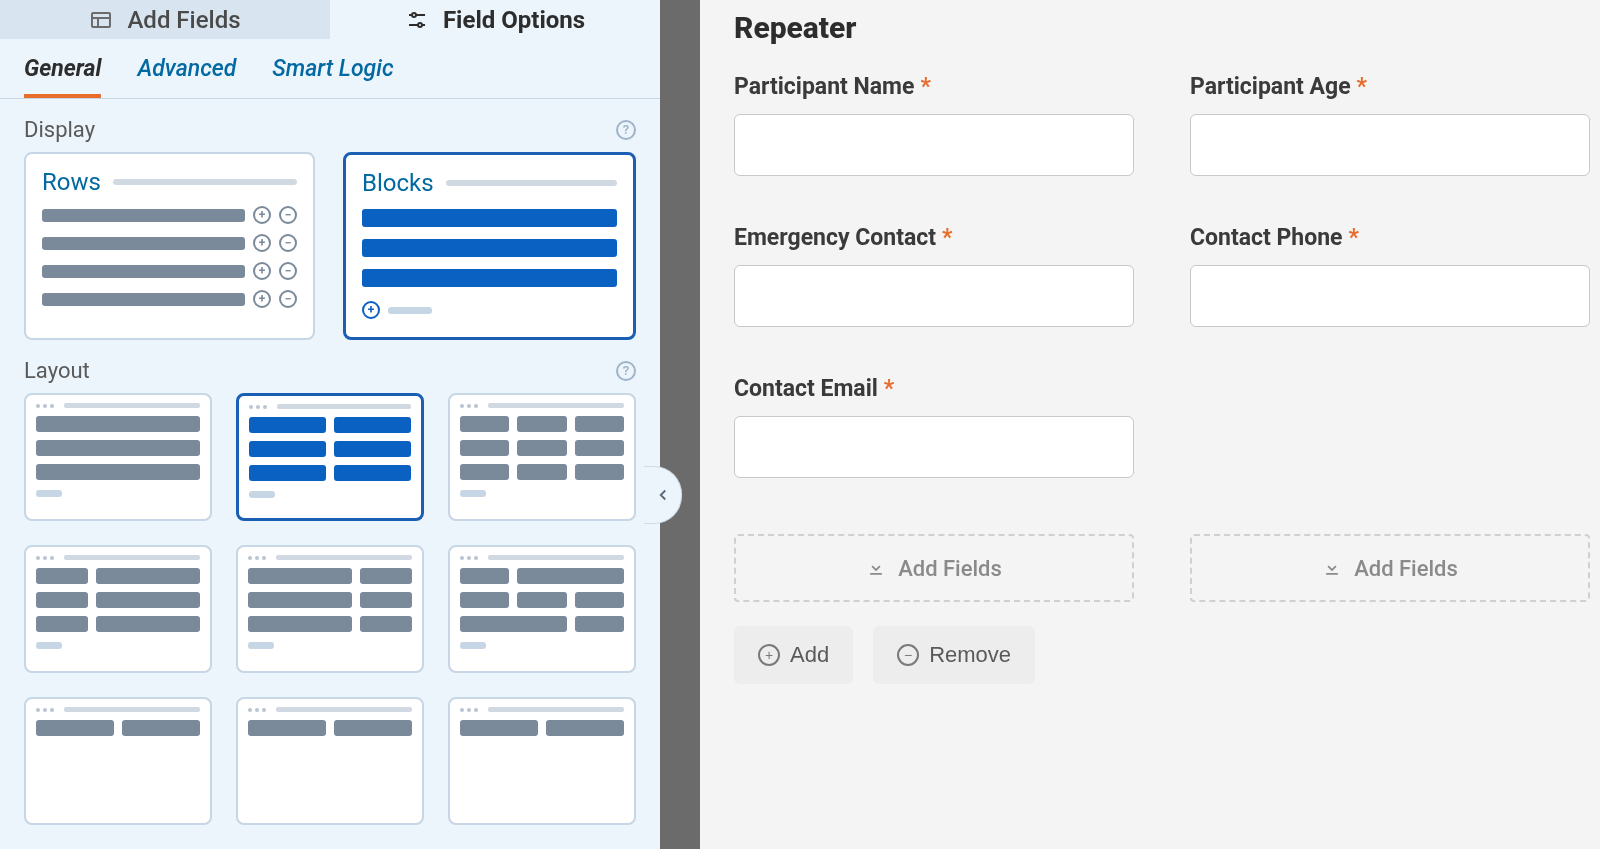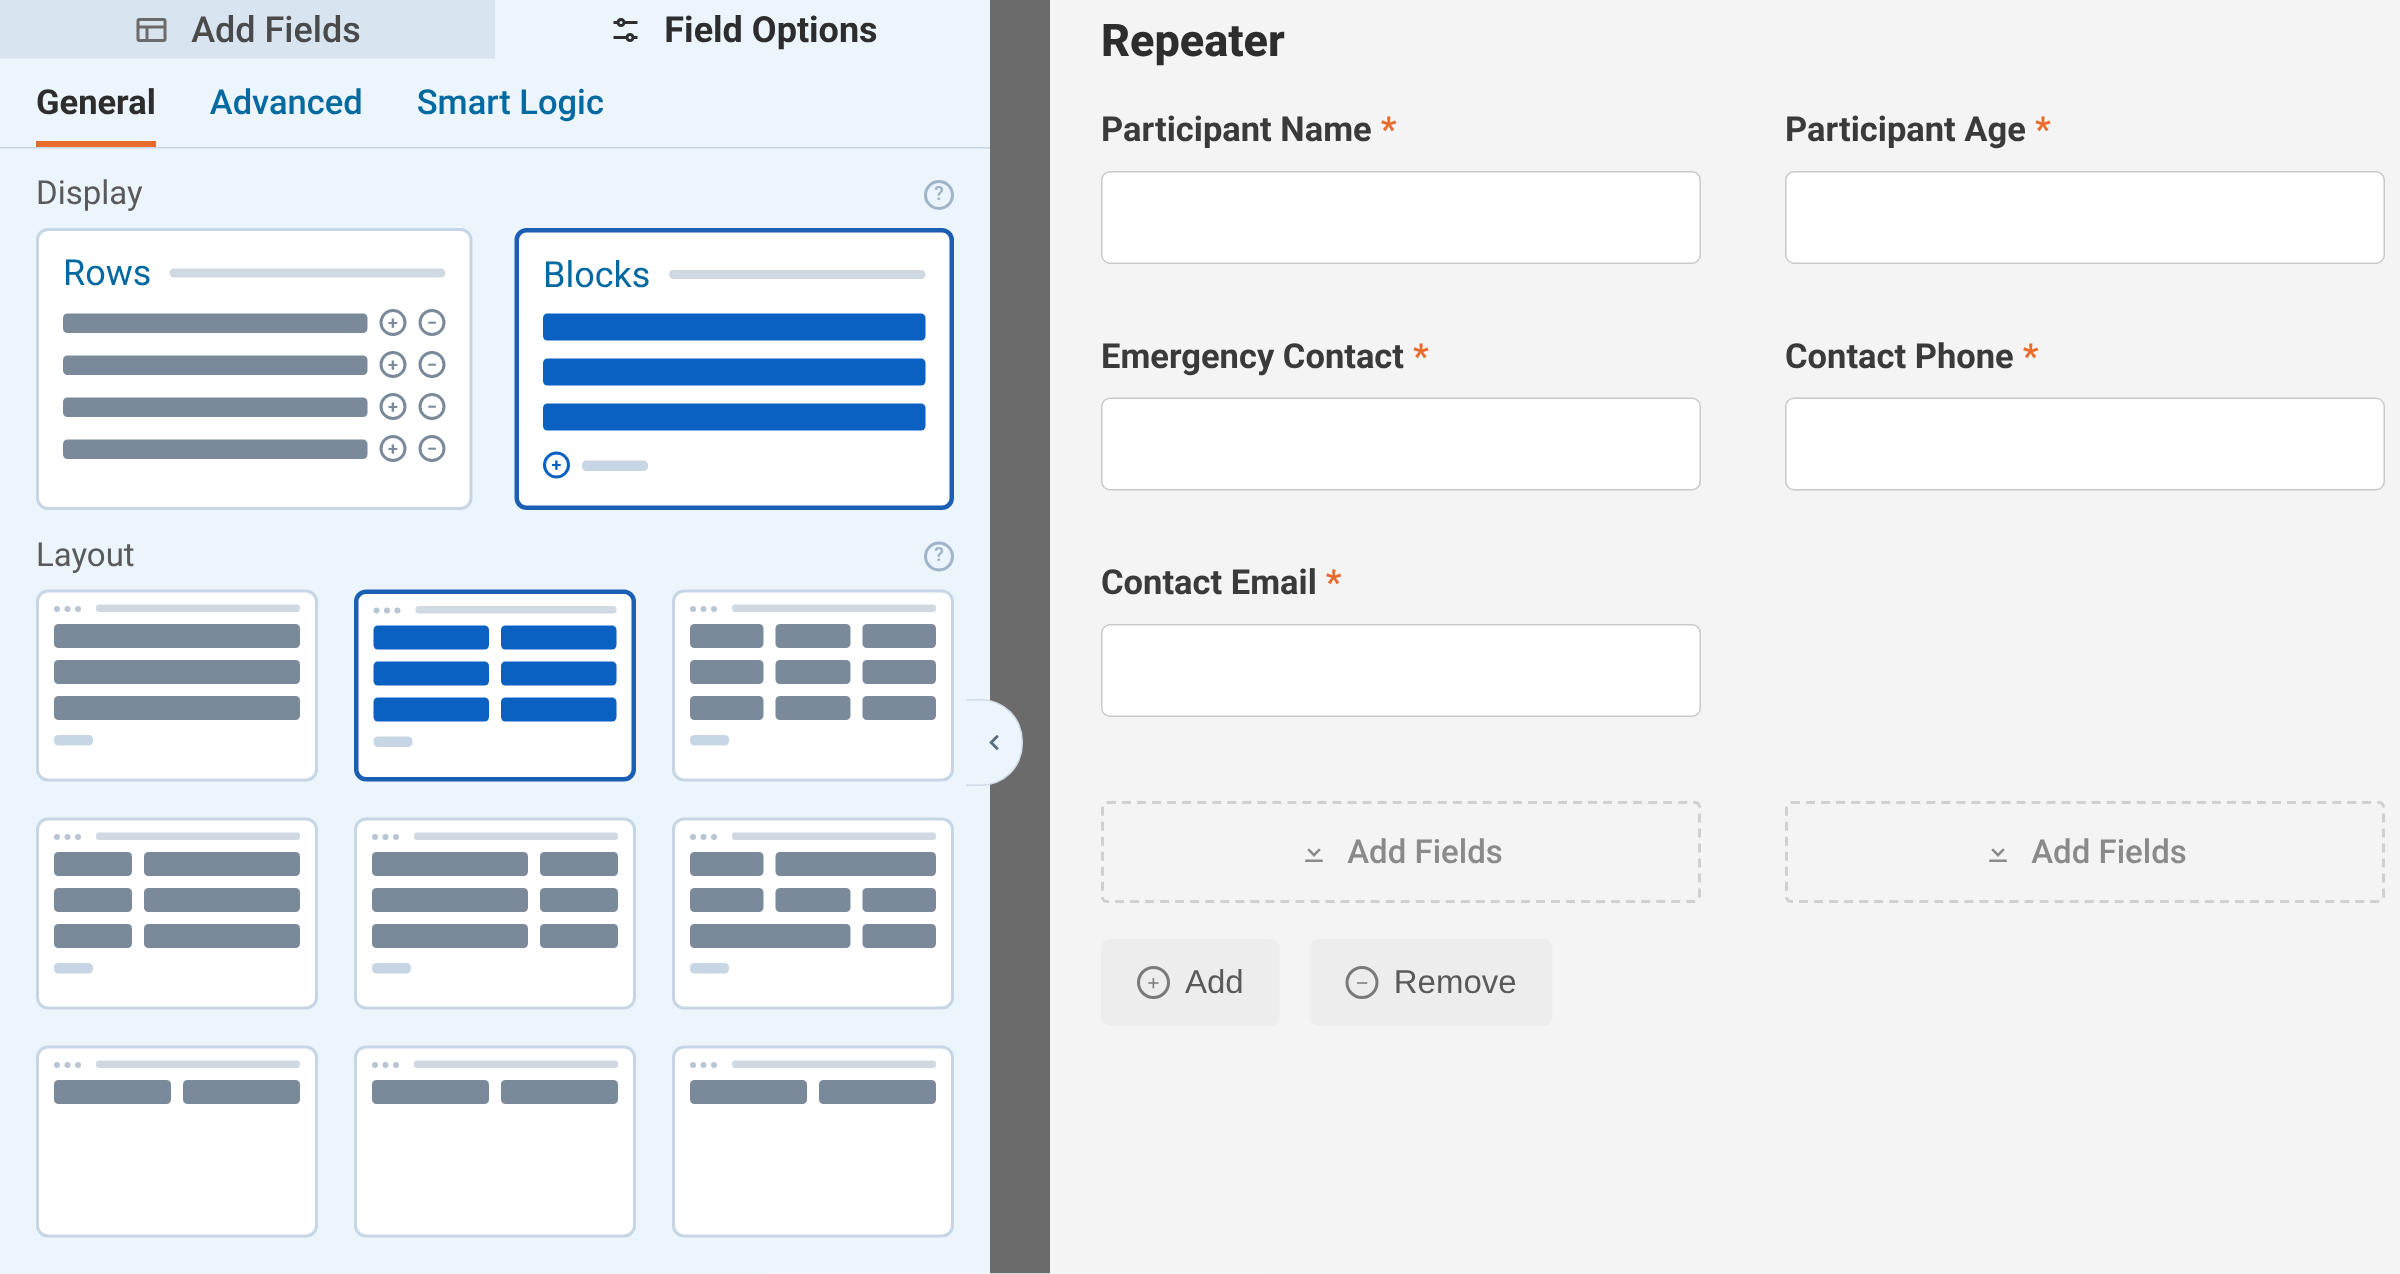--- a/index.html
+++ b/index.html
@@ -10,21 +10,21 @@
   .left-panel { width: 660px; height: 100%; background: #ecf4fc; position: relative; display: flex; flex-direction: column; }
 
   
   .top-tabs { display: flex; height: 78px; }
   .top-tab { flex: 1; display: flex; align-items: center; justify-content: center; gap: 14px; font-size: 24px; color: #4a4a4a; cursor: pointer; }
   .top-tab.inactive { background: #d8e4f0; font-weight: 500; }
   .top-tab.active { background: #ecf4fc; font-weight: 700; color: #2d2d2d; justify-content: center; }
   .adjust-icon, .fields-icon { display: inline-flex; width: 24px; height: 24px; }
 
   
-  .sub-tabs { display: flex; gap: 36px; padding: 16px 24px 0 24px; border-bottom: 1px solid #c7d6e4; }
+  .sub-tabs { display: flex; gap: 36px; padding: 16px 24px 0 24px; border-bottom: 1px solid #c7d6e4; font-style: italic; }
   .sub-tab { font-size: 23px; color: #0369a1; padding-bottom: 12px; cursor: pointer; font-weight: 500; }
   .sub-tab.active { color: #2d2d2d; font-weight: 700; border-bottom: 4px solid #e86c2c; }
 
   
   .section-head { display: flex; align-items: center; gap: 10px; padding: 18px 24px 10px 24px; font-size: 22px; color: #5a5a5a; justify-content: space-between; }
   .help-icon { width: 20px; height: 20px; border: 2px solid #9fb4c8; border-radius: 50%; display: inline-flex; align-items: center; justify-content: center; font-size: 13px; color: #9fb4c8; font-weight: 600; }
 
   
   .display-row { display: flex; gap: 28px; padding: 0 24px; }
   .display-card { flex: 1; border: 2px solid #c7d6e4; border-radius: 8px; padding: 14px 16px 18px 16px; background: #fff; cursor: pointer; }

